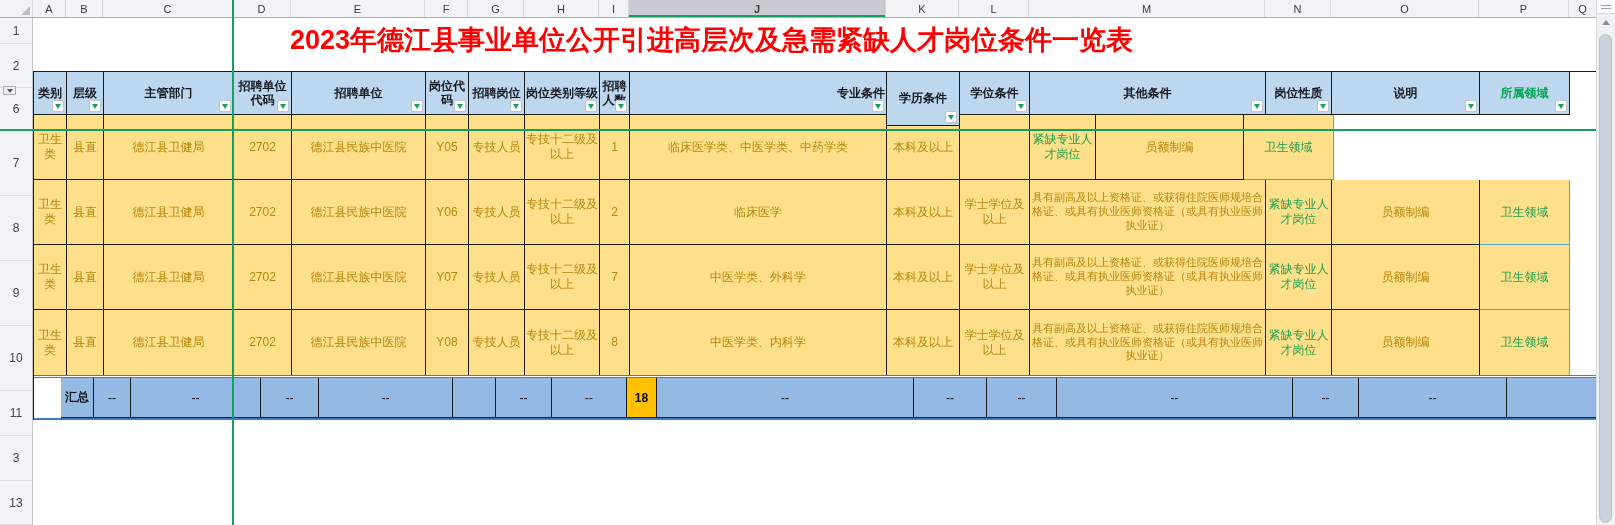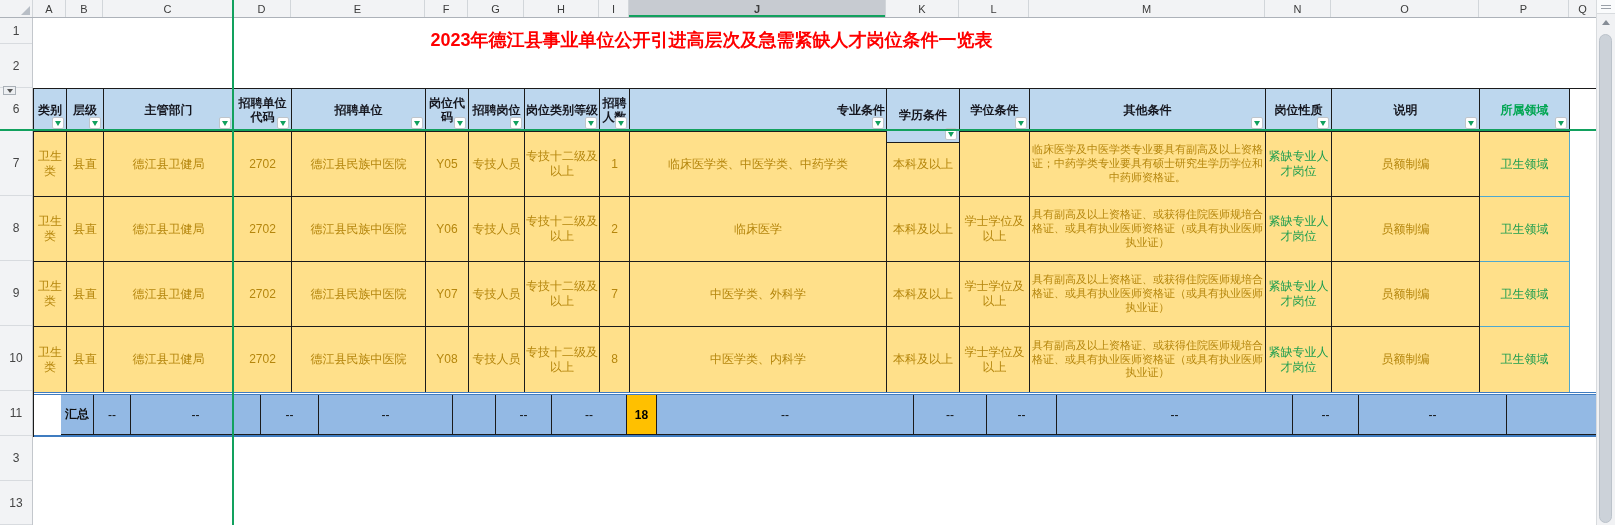--- a/index.html
+++ b/index.html
@@ -25,24 +25,24 @@
             border:1px solid #A9AFB6;box-sizing:border-box;z-index:50;
             display:flex;align-items:center;justify-content:center;}
   .hidemark .tri{width:0;height:0;border-left:3px solid transparent;border-right:3px solid transparent;
                  border-top:4px solid #555;}
 
   
   .content{position:absolute;left:33px;top:18px;width:1563px;height:507px;}
   .r1{height:26px;display:flex;align-items:center;padding-left:3px;font-size:13px;color:#111;box-sizing:border-box;}
   .r2{height:44px;position:relative;}
   .title{position:absolute;left:0;top:0;width:1357px;height:44px;display:flex;align-items:center;
-         justify-content:center;font-size:18px;font-weight:700;color:var(--title-color);white-space:nowrap;}
-
-  
-  .tbl{position:absolute;left:0;top:70px;border-left:1px solid #1b1b1b;border-top:1px solid #1b1b1b;box-sizing:border-box;}
+         justify-content:center;font-size:27px;font-weight:700;color:var(--title-color);white-space:nowrap;}
+
+  
+  .tbl{position:absolute;left:0;top:53px;border-left:1px solid #1b1b1b;border-top:1px solid #1b1b1b;box-sizing:border-box;}
   .trow{display:flex;}
   .cell{flex:none;box-sizing:border-box;border-right:1px solid #1b1b1b;border-bottom:1px solid #1b1b1b;
         display:flex;align-items:center;justify-content:center;text-align:center;overflow:hidden;padding:0 1px;}
   .th{background:var(--header-bg);font-weight:700;font-size:12px;color:#15161e;position:relative;line-height:1.2;}
   .th.accent{color:var(--green-accent);}
   .th .lbl{display:block;width:100%;}
   .td{background:var(--data-bg);color:var(--data-text);font-size:12px;line-height:1.25;}
   .td.green{color:var(--green-text);}
   .td.small{font-size:11px;line-height:1.25;}
   .nb{border-bottom:none !important;}
@@ -230,21 +230,20 @@
           <div class="cell td" style="width: 130px; height: 65px;">德江县卫健局</div>
           <div class="cell td" style="width: 58px; height: 65px;">2702</div>
           <div class="cell td" style="width: 134px; height: 65px;">德江县民族中医院</div>
           <div class="cell td" style="width: 43px; height: 65px;">Y05</div>
           <div class="cell td" style="width: 56px; height: 65px;">专技人员</div>
           <div class="cell td" style="width: 75px; height: 65px;">专技十二级及以上</div>
           <div class="cell td" style="width: 30px; height: 65px;">1</div>
           <div class="cell td" style="width: 257px; height: 65px;">临床医学类、中医学类、中药学类</div>
           <div class="cell td" style="width: 73px; height: 65px;">本科及以上</div>
           <div class="cell td" style="width: 70px; height: 65px;"></div>
-          <div class="cell td small" style="width: 236px; height: 65px;">临床医学及中医学类专业要具有副高及以上资格证；中药学类专业要具有硕士研究生学历学位和中药师资格证。</div>
           <div class="cell td green" style="width: 66px; height: 65px;">紧缺专业人才岗位</div>
           <div class="cell td" style="width: 148px; height: 65px;">员额制编</div>
           <div class="cell td green pcol" style="width: 90px; height: 65px;">卫生领域</div>
         </div>
         <div class="trow" style="height: 65px;">
           <div class="cell td" style="width: 33px; height: 65px;">卫生类</div>
           <div class="cell td" style="width: 37px; height: 65px;">县直</div>
           <div class="cell td" style="width: 130px; height: 65px;">德江县卫健局</div>
           <div class="cell td" style="width: 58px; height: 65px;">2702</div>
           <div class="cell td" style="width: 134px; height: 65px;">德江县民族中医院</div>

